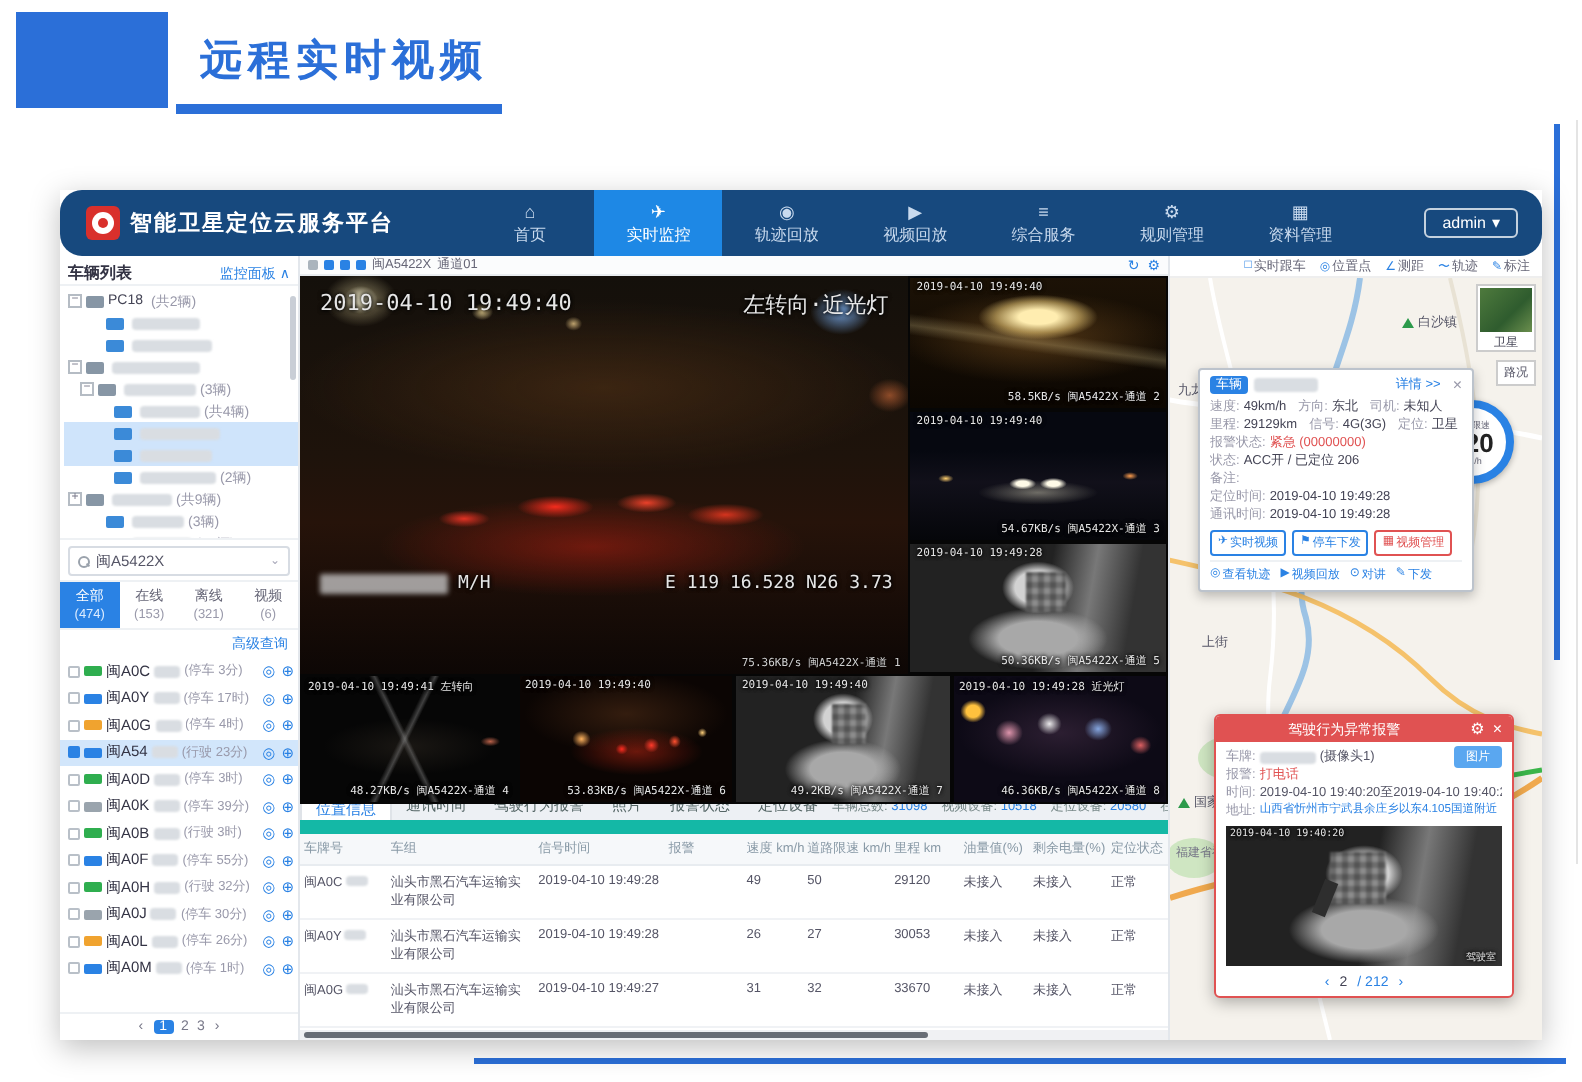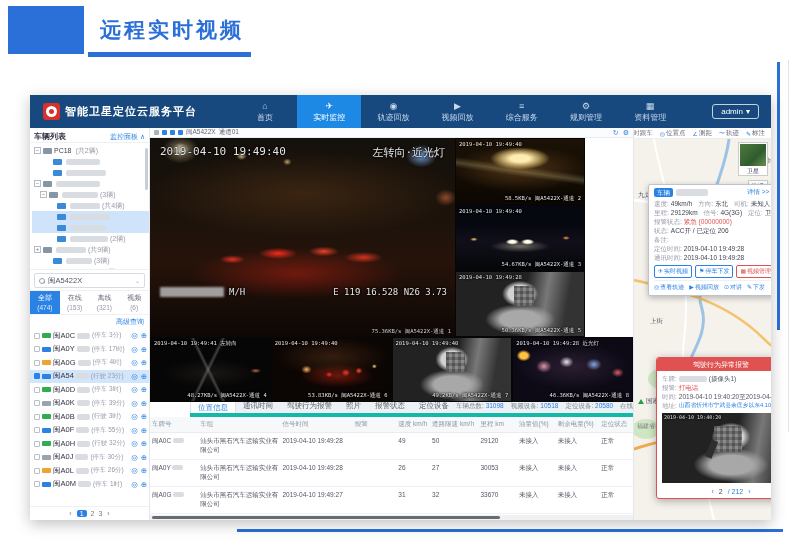--- a/index.html
+++ b/index.html
@@ -11,21 +11,21 @@
 .page-title { position:absolute; left:100px; top:16px; font-size:21px; font-weight:bold; color:#2b6fd8; letter-spacing:3px; }
 .deco-underline { position:absolute; left:88px; top:52px; width:163px; height:5px; background:#2b6fd8; }
 .deco-right-line { position:absolute; left:777px; top:62px; width:3px; height:268px; background:#2b6fd8; }
 .deco-bottom-line { position:absolute; left:237px; top:529px; width:546px; height:3px; background:#2b6fd8; }
 .deco-gray-line { position:absolute; left:788px; top:60px; width:1px; height:372px; background:#e4e4e4; }
 
 
 .app { position:absolute; left:30px; top:95px; width:741px; height:425px; background:#fff; box-shadow:0 4px 14px rgba(0,0,0,.25); font-size:8px; }
 
 
-.navbar { height:33px; background:#17497e; display:flex; align-items:stretch; }
+.navbar { height:33px; background:#17497e; display:flex; align-items:stretch;border-radius:11px; }
 .logo { display:flex; align-items:center; gap:5px; padding:0 8px 0 13px; }
 .logo-icon { width:17px; height:17px; background:#d9302c; border-radius:3px; position:relative; flex:0 0 auto; }
 .logo-icon .inner { position:absolute; left:3px; top:3px; right:3px; bottom:3px; background:#fff; border-radius:50%; }
 .logo-icon .inner:after { content:""; position:absolute; left:3px; top:3px; right:3px; bottom:3px; background:#d9302c; border-radius:50%; }
 .logo-text { color:#fff; font-size:11px; font-weight:bold; letter-spacing:1px; white-space:nowrap; }
 .menu { display:flex; flex:1; justify-content:space-between; padding:0 18px 0 28px; }
 .menu-item { width:64px; display:flex; flex-direction:column; align-items:center; justify-content:center; color:#c9daee; cursor:pointer; }
 .menu-item.active { background:#1e88e5; color:#fff; }
 .mi-icon { font-size:9px; line-height:10px; }
 .mi-label { font-size:8px; margin-top:1px; white-space:nowrap; }
@@ -72,21 +72,21 @@
 .caricon { width:9px; height:5px; border-radius:1px; background:#9aa4ad; flex:0 0 auto; }
 .car-green { background:#2fae4f; } .car-blue { background:#2a82e4; }
 .car-orange { background:#f0a32f; } .car-gray { background:#9aa4ad; }
 .vplate { color:#334; white-space:nowrap; }
 .vstatus { color:#99a; font-size:6.5px; flex:1; white-space:nowrap; overflow:hidden; }
 .mini-ic { color:#2a82e4; font-size:7.5px; margin-left:1px; }
 .sb-pager { height:14px; display:flex; align-items:center; justify-content:center; gap:5px; font-size:7px; color:#778; border-top:1px solid #eef1f4; }
 .pg.current { background:#2a82e4; color:#fff; border-radius:2px; padding:0 3px; }
 
 
-.center { width:484px; display:flex; flex-direction:column; border-right:1px solid #e3e7ec; overflow:hidden; }
+.center { width:435px; display:flex; flex-direction:column; border-right:1px solid #e3e7ec; overflow:hidden; }
 .vid-head { height:11px; background:#fbfcfd; display:flex; align-items:center; gap:3px; padding:0 4px; border-bottom:1px solid #e8ecf0; font-size:6.5px; color:#667; }
 .vh-sq { width:5px; height:5px; background:#2a82e4; border-radius:1px; }
 .vh-sq.gray { background:#aab4bd; }
 .vh-right { margin-left:auto; color:#2a82e4; display:flex; gap:4px; font-size:7px; }
 .vid-grid { display:flex; height:213px; }
 .vid-main { width:305px; position:relative; overflow:hidden; background-color:#0c0805;
  background-image:
   radial-gradient(ellipse 4% 5% at 10% 6%, rgba(255,250,220,.95), transparent 70%),
   radial-gradient(ellipse 8% 9% at 10% 6%, rgba(255,240,180,.5), transparent 75%),
   radial-gradient(ellipse 2.5% 3% at 30% 9%, rgba(255,230,160,.8), transparent 70%),
@@ -149,21 +149,21 @@
  radial-gradient(ellipse 60% 40% at 50% 30%, rgba(92,52,26,.5), transparent 80%); }
 .scene-bokeh { background-color:#0d0a16; background-image:
  radial-gradient(ellipse 8% 12% at 9% 28%, #ffc23e 40%, transparent 75%),
  radial-gradient(ellipse 9% 14% at 26% 45%, rgba(255,170,195,.85), transparent 72%),
  radial-gradient(ellipse 8% 12% at 45% 38%, rgba(255,255,255,.9), transparent 72%),
  radial-gradient(ellipse 9% 13% at 68% 42%, rgba(150,190,255,.85), transparent 72%),
  radial-gradient(ellipse 7% 10% at 88% 55%, rgba(255,110,110,.85), transparent 72%),
  radial-gradient(ellipse 60% 45% at 50% 45%, rgba(90,60,90,.4), transparent 80%); }
 
 
-.tab-bar { height:15px; background:#edf0f4; display:flex; align-items:flex-end; border-bottom:4px solid #14b8a6;margin-left:40px; }
+.tab-bar { height:15px; background:#edf0f4; display:flex; align-items:flex-end; border-bottom:7px solid #14b8a6; }
 .btab { padding:2px 7px 2px; font-size:7.5px; color:#566; height:14px; line-height:10px; cursor:pointer; white-space:nowrap; }
 .btab.active { background:#fff; color:#2a82e4; border:1px solid #dfe3e8; border-bottom:none; border-top:2px solid #2a82e4; }
 .tab-stats { margin-left:auto; display:flex; gap:7px; align-items:center; padding:0 6px 2px 0; font-size:6.5px; color:#788; white-space:nowrap; }
 .tab-stats b { color:#2a82e4; font-weight:normal; }
 .dtable { width:100%; border-collapse:collapse; table-layout:fixed; font-size:6.5px; color:#556; }
 .dtable th { background:#f6f8fa; font-weight:normal; color:#8899a6; padding:3px 2px; text-align:left; border-bottom:1px solid #e8ecf0; white-space:nowrap; overflow:hidden; }
 .dtable td { padding:4px 2px; border-bottom:1px solid #f0f2f5; vertical-align:top; overflow:hidden; }
 .h-scroll { height:5px; background:#f0f1f3; position:relative; margin-top:1px; }
 .h-thumb { position:absolute; left:2px; top:1px; height:3px; width:72%; background:#686d75; border-radius:2px; }
 

